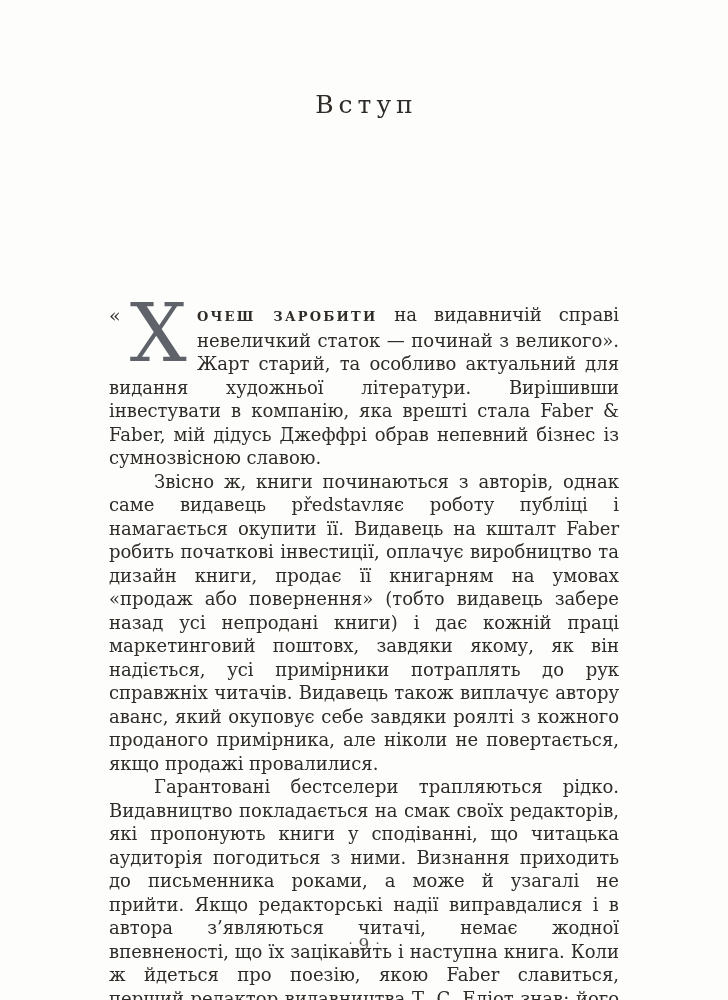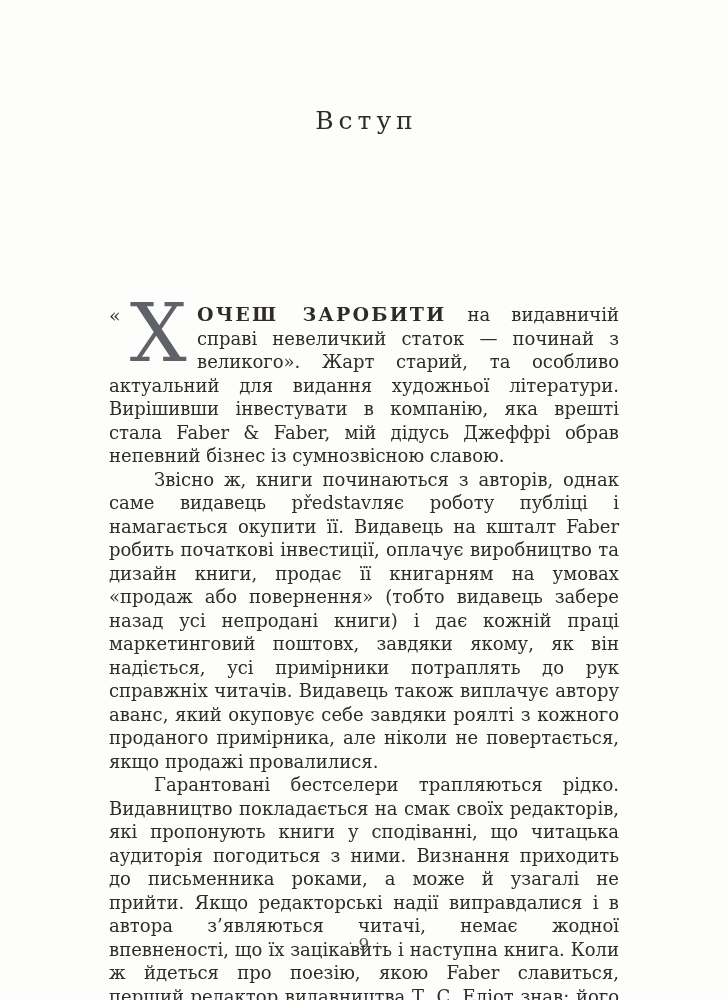--- a/index.html
+++ b/index.html
@@ -9,21 +9,21 @@
     width: 728px;
     height: 1000px;
     background: var(--paper, #fdfdfc);
     font-family: "DejaVu Serif", "Liberation Serif", serif;
     color: var(--text_ink, #2f2c28);
     overflow: hidden;
   }
 
   .chapter-title {
     position: absolute;
-    top: 106px;
+    top: 90px;
     left: 0;
     width: 100%;
     margin: 0;
     text-align: center;
     font-size: 25px;
     line-height: 30px;
     font-weight: normal;
     letter-spacing: 5px;
     text-indent: 5px; 
     color: var(--text_ink, #26231f);
@@ -59,21 +59,21 @@
   .dropcap {
     font-size: 80px;
     line-height: 62px;
     margin-left: 9px;
     color: var(--dropcap_ink, #5f6369);
   }
 
   .lead-in {
     text-transform: uppercase;
     font-weight: bold;
-    font-size: 19px;
+    font-size: 13px;
     letter-spacing: 2.2px;
   }
 
   .page-footer {
     position: absolute;
     top: 933px;
     left: 0;
     width: 100%;
     text-align: center;
     font-size: 17px;

